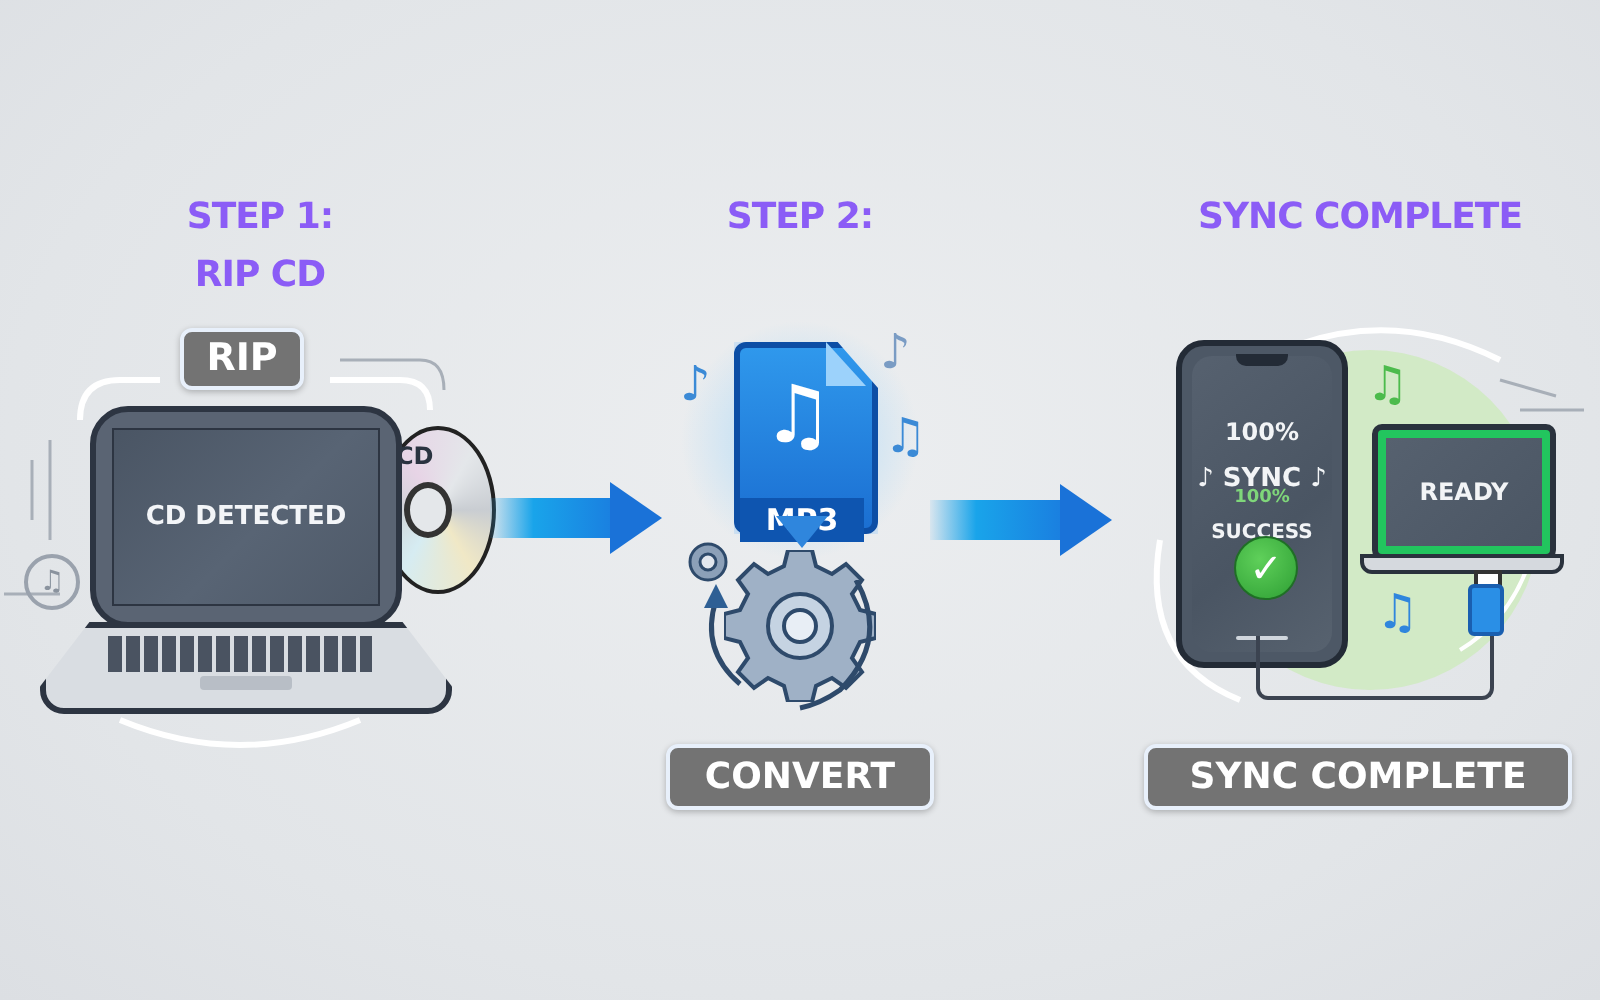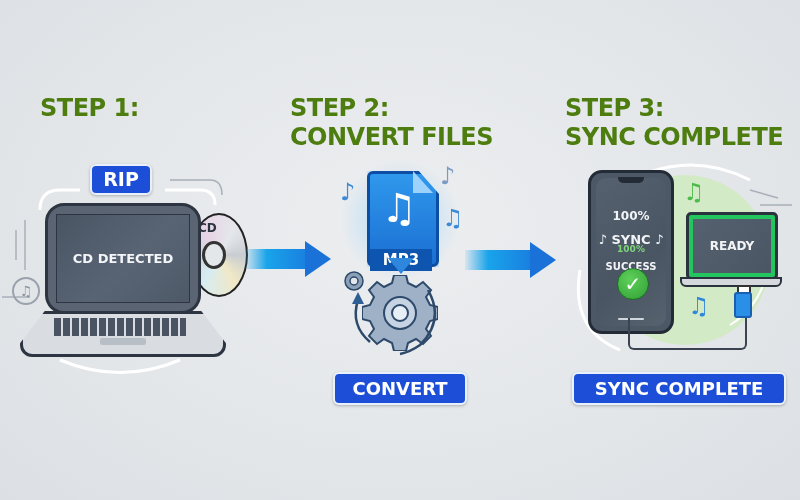--- a/index.html
+++ b/index.html
@@ -3,25 +3,25 @@
 <meta charset="utf-8">
 <style>
   html, body { margin:0; padding:0; }
   body {
     width:800px; height:500px; overflow:hidden; position:relative;
     background: radial-gradient(ellipse at 50% 45%, #eceef0 0%, #e2e5e8 70%, #dcdfe3 100%);
     font-family: "DejaVu Sans", sans-serif;
   }
   .abs { position:absolute; }
   .step-title {
-    position:absolute; text-align:left; color:#4d7c0f; font-weight:bold;
-    font-size:24px; line-height:29px; letter-spacing:-0.5px;
+    position:absolute; text-align:center; color:#8b5cf6; font-weight:bold;
+    font-size:18px; line-height:29px; letter-spacing:-0.5px;
   }
   .pill {
-    position:absolute; background:#1d4ed8; color:#fff; font-weight:bold;
+    position:absolute; background:#737373; color:#fff; font-weight:bold;
     border-radius:6px; text-align:center; border:2px solid #e8f0fb;
     box-shadow:0 1px 3px rgba(0,0,0,0.25);
   }
   
   .lap1-lid {
     position:absolute; left:45px; top:203px; width:150px; height:105px;
     background:#5a6473; border:3px solid #2d3542; border-radius:19px;
   }
   .lap1-screen {
     position:absolute; left:8px; top:8px; right:8px; bottom:8px;
@@ -82,20 +82,21 @@
   .lap3-base { position:absolute; left:680px; top:277px; width:98px; height:6px; background:#d5d9de; border:2px solid #2a323d; border-radius:0 0 6px 6px; }
   .usb { position:absolute; left:734px; top:292px; width:14px; height:22px; background:#2a8fe6; border:2px solid #1a5fb0; border-radius:3px; }
   .usb-tip { position:absolute; left:737px; top:285px; width:10px; height:8px; background:#fff; border:2px solid #333; }
   .cable { position:absolute; left:628px; top:318px; width:115px; height:30px; border:2px solid #3b4350; border-top:none; border-radius:0 0 6px 6px; }
 </style>
 </head>
 <body>
 
 <div class="step-title" style="left:40px;top:94px;width:180px;">
   <div>STEP 1:</div>
+  <div>RIP CD</div>
 </div>
 <div class="pill" style="left:90px;top:164px;width:58px;height:27px;line-height:27px;font-size:19px;">RIP</div>
 
 <svg class="abs" style="left:0;top:170px;" width="270" height="220">
   <path d="M40 40 Q40 20 60 20 L80 20" stroke="#fff" stroke-width="3" fill="none"></path>
   <path d="M165 20 L200 20 Q215 20 215 35" stroke="#fff" stroke-width="3" fill="none"></path>
   <path d="M170 10 L210 10 Q222 10 222 25" stroke="#a8afb8" stroke-width="1.5" fill="none"></path>
   <line x1="25" y1="50" x2="25" y2="100" stroke="#a8afb8" stroke-width="1.5"></line>
   <line x1="16" y1="60" x2="16" y2="90" stroke="#a8afb8" stroke-width="1.5"></line>
   <path d="M60 190 Q120 215 180 190" stroke="#fff" stroke-width="3" fill="none"></path>
@@ -114,21 +115,20 @@
 </div>
 <div class="lap1-base"></div>
 <div class="keys"></div>
 <div class="trackpad"></div>
 
 <div class="arrow" style="left:245px;top:249px;width:62px;"></div>
 <div class="arrow-head" style="left:305px;top:241px;"></div>
 
 <div class="step-title" style="left:290px;top:94px;width:220px;">
   <div>STEP 2:</div>
-  <div>CONVERT FILES</div>
 </div>
 
 <div class="abs" style="left:340px;top:160px;width:120px;height:120px;border-radius:50%;background:radial-gradient(circle,rgba(120,200,255,0.55) 0%,rgba(120,200,255,0) 70%);"></div>
 <div class="file"></div>
 <div class="file-fold"></div>
 <div class="file-note">♫</div>
 <div class="file-tag">MP3</div>
 
 <div class="note" style="left:340px;top:180px;">♪</div>
 <div class="note" style="left:440px;top:164px;color:#7a9cc4;">♪</div>
@@ -155,21 +155,20 @@
   <polygon points="12,14 18,2 24,14" fill="#2e5f94"></polygon>
   <path d="M88 0 Q105 30 80 55 Q70 62 60 64" stroke="#2e4a6b" stroke-width="2.5" fill="none"></path>
 </svg>
 
 <div class="pill" style="left:333px;top:372px;width:130px;height:29px;line-height:29px;font-size:18px;">CONVERT</div>
 
 <div class="arrow" style="left:465px;top:250px;width:66px;"></div>
 <div class="arrow-head" style="left:530px;top:242px;"></div>
 
 <div class="step-title" style="left:565px;top:94px;width:230px;">
-  <div>STEP 3:</div>
   <div>SYNC COMPLETE</div>
 </div>
 
 <div class="green-blob"></div>
 <svg class="abs" style="left:560px;top:160px;" width="240" height="210">
   <path d="M20 110 Q10 170 60 190" stroke="#fff" stroke-width="3" fill="none"></path>
   <path d="M90 12 Q140 -5 190 20" stroke="#fff" stroke-width="3" fill="none"></path>
   <line x1="200" y1="45" x2="232" y2="45" stroke="#a8afb8" stroke-width="1.5"></line>
   <line x1="190" y1="30" x2="218" y2="38" stroke="#a8afb8" stroke-width="1.5"></line>
   <path d="M205 120 Q195 150 170 165" stroke="#fff" stroke-width="2" fill="none"></path>

